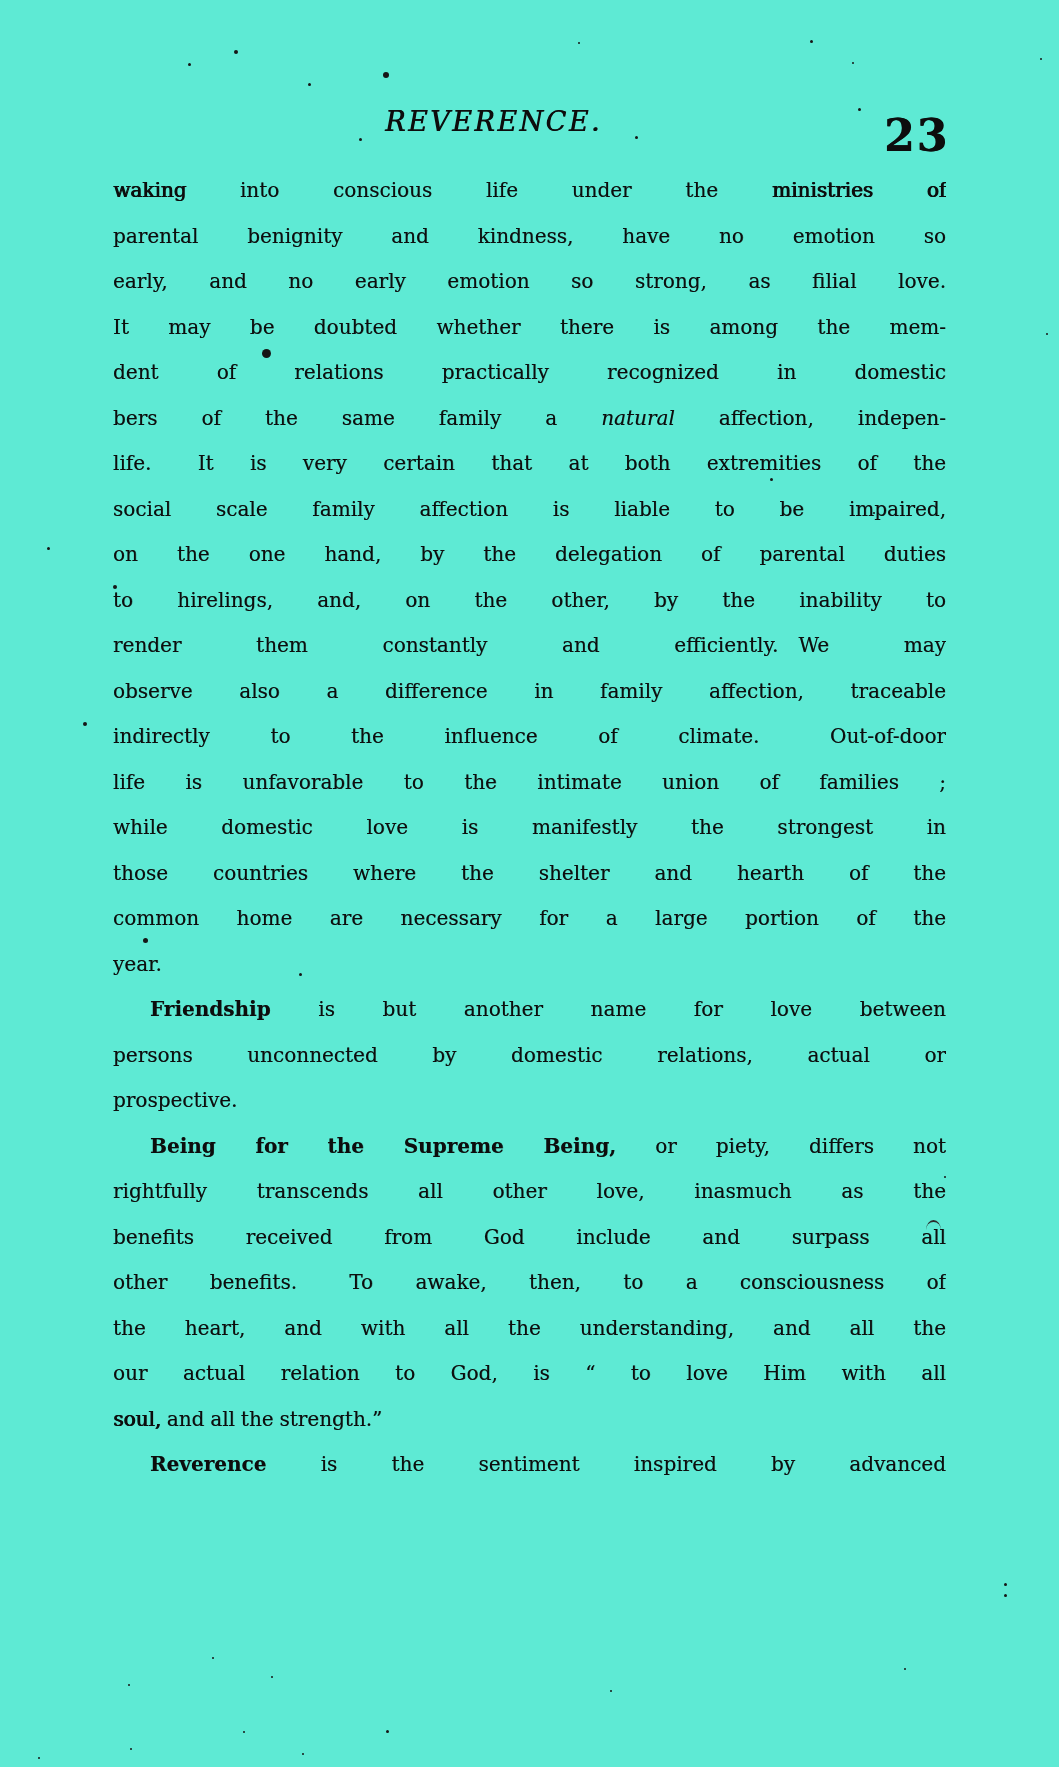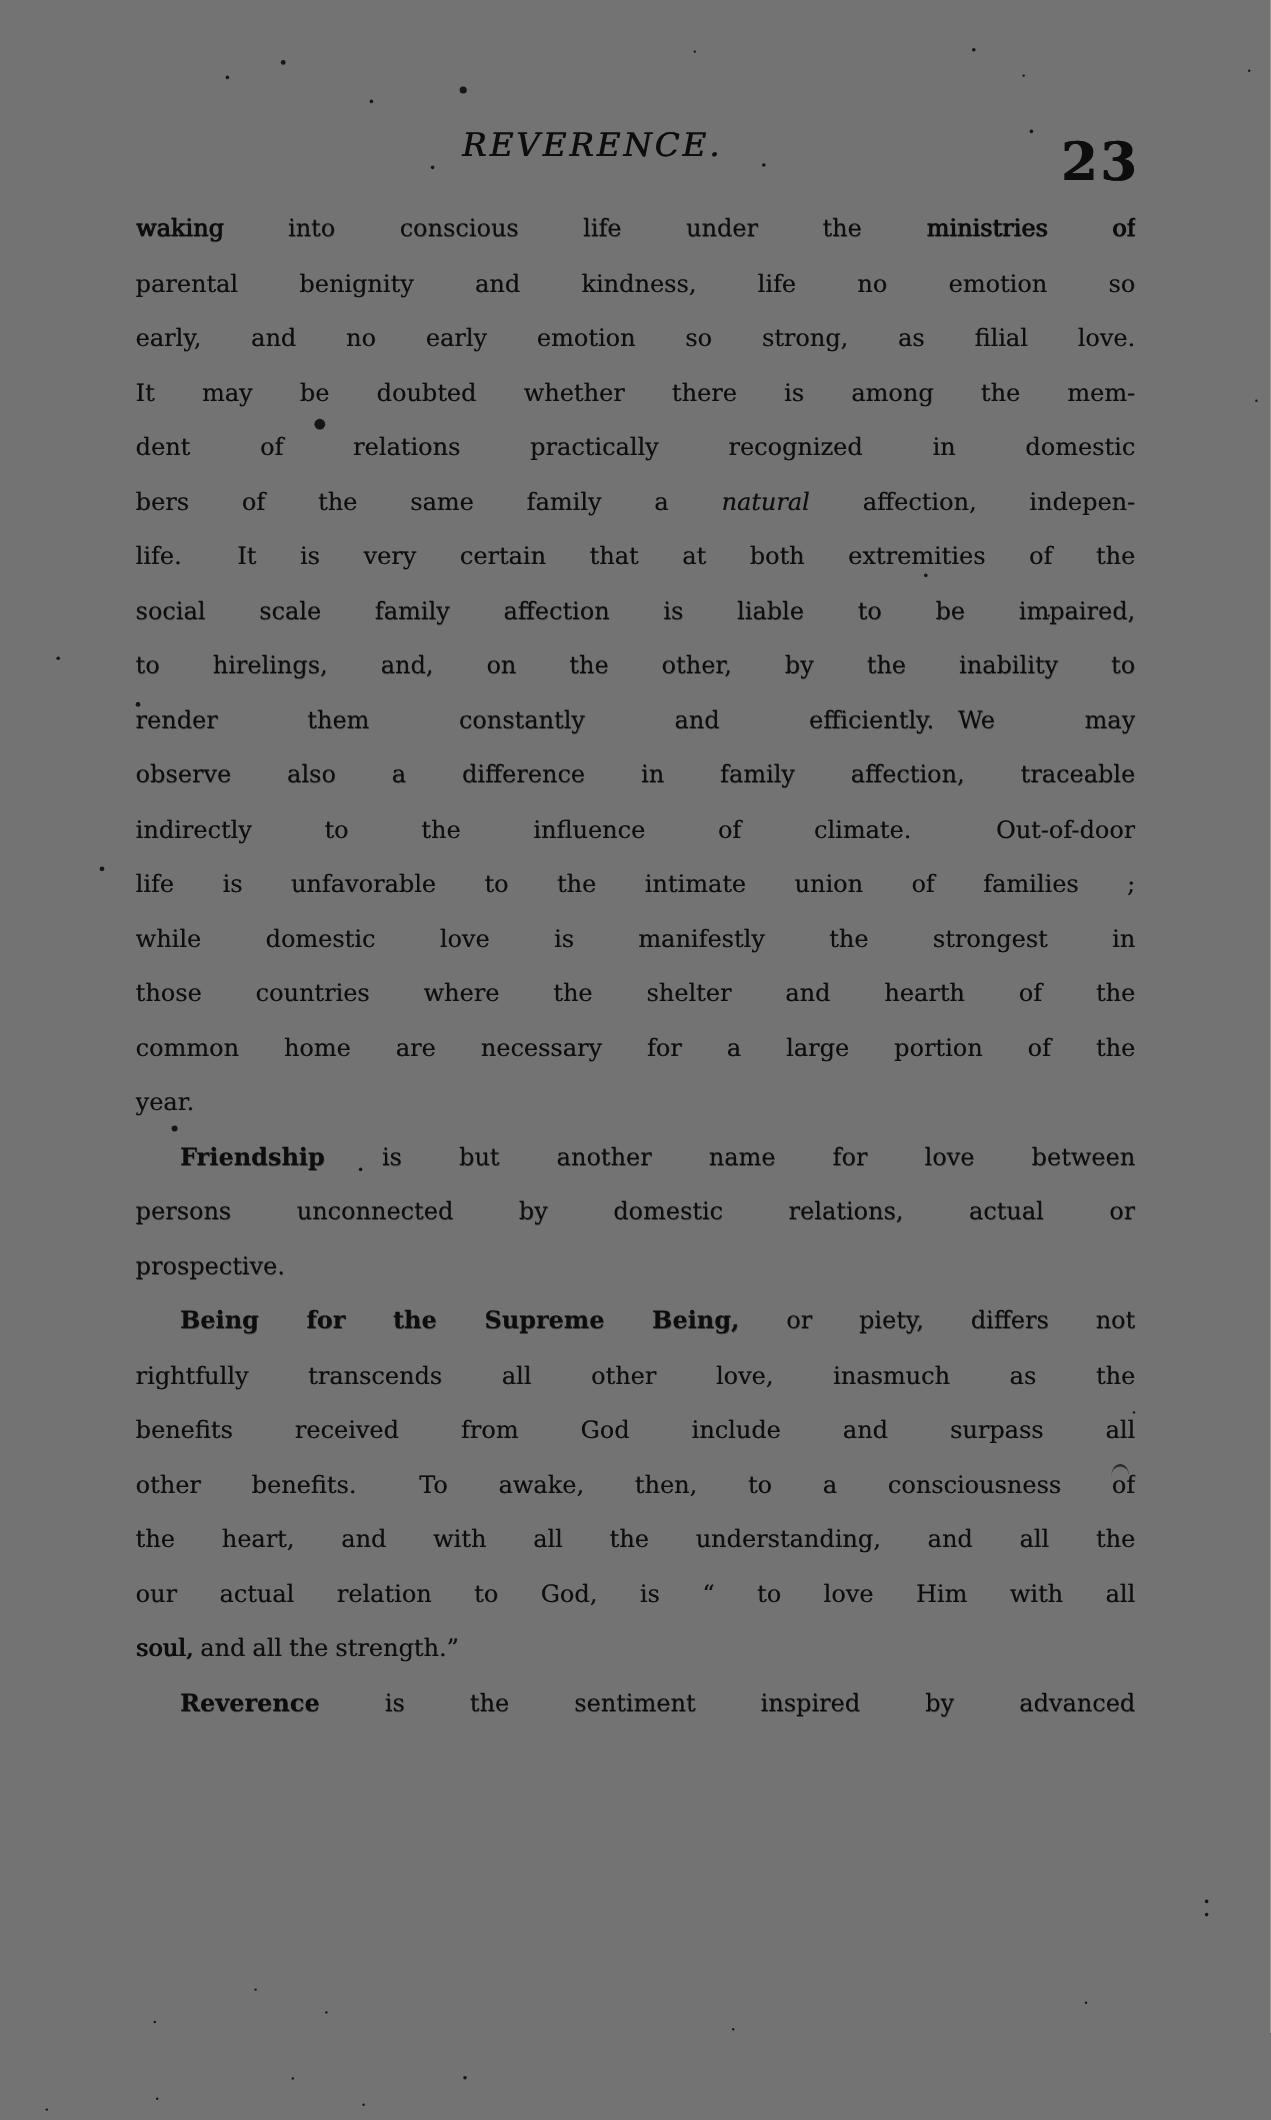--- a/index.html
+++ b/index.html
@@ -1,21 +1,21 @@
 <!DOCTYPE html>
 <html><head>
 <meta charset="utf-8">
 <style>
   html, body { margin: 0; padding: 0; background: #e9e7e2; }
   .page {
     position: relative;
     width: 1059px;
     height: 1767px;
     margin: 0 auto;
-    background: #737373;
+    background: #5eead4;
     color: #0d0d0d;
     font-family: "DejaVu Serif", "Liberation Serif", serif;
     overflow: hidden;
     text-decoration: underline;
   }
   .header-title {
     position: absolute;
     top: 106px;
     left: 113px;
     width: 833px;
@@ -75,27 +75,28 @@
 </head>
 <body>
 
 <div class="page">
   <div class="header-title">
     <span class="shift">REVERENCE.</span>
   </div>
   <div class="page-number">23</div>
   <div class="body-text">
       <div class="line j"><span class="hv">waking</span><span> into conscious life under the </span><span class="hv">ministries of</span></div>
-      <div class="line j"><span>parental benignity and kindness, life no emotion so</span></div>
+      <div class="line j"><span>parental benignity and kindness, have no emotion so</span></div>
       <div class="line j"><span>early, and no early emotion so strong, as filial love.</span></div>
       <div class="line j"><span>It may be doubted whether there is among the mem-</span></div>
       <div class="line j"><span>dent of relations practically recognized in domestic</span></div>
       <div class="line j"><span>bers of the same family a </span><span class="it">natural</span><span> affection, indepen-</span></div>
       <div class="line j"><span>life.  It is very certain that at both extremities of the</span></div>
       <div class="line j"><span>social scale family affection is liable to be impaired,</span></div>
+      <div class="line j"><span>on the one hand, by the delegation of parental duties</span></div>
       <div class="line j"><span>to hirelings, and, on the other, by the inability to</span></div>
       <div class="line j"><span>render them constantly and efficiently. We may</span></div>
       <div class="line j"><span>observe also a difference in family affection, traceable</span></div>
       <div class="line j"><span>indirectly to the influence of climate.  Out-of-door</span></div>
       <div class="line j"><span>life is unfavorable to the intimate union of families ;</span></div>
       <div class="line j"><span>while domestic love is manifestly the strongest in</span></div>
       <div class="line j"><span>those countries where the shelter and hearth of the</span></div>
       <div class="line j"><span>common home are necessary for a large portion of the</span></div>
       <div class="line"><span>year.</span></div>
       <div class="line j indent"><span class="bold">Friendship</span><span> is but another name for love between</span></div>

